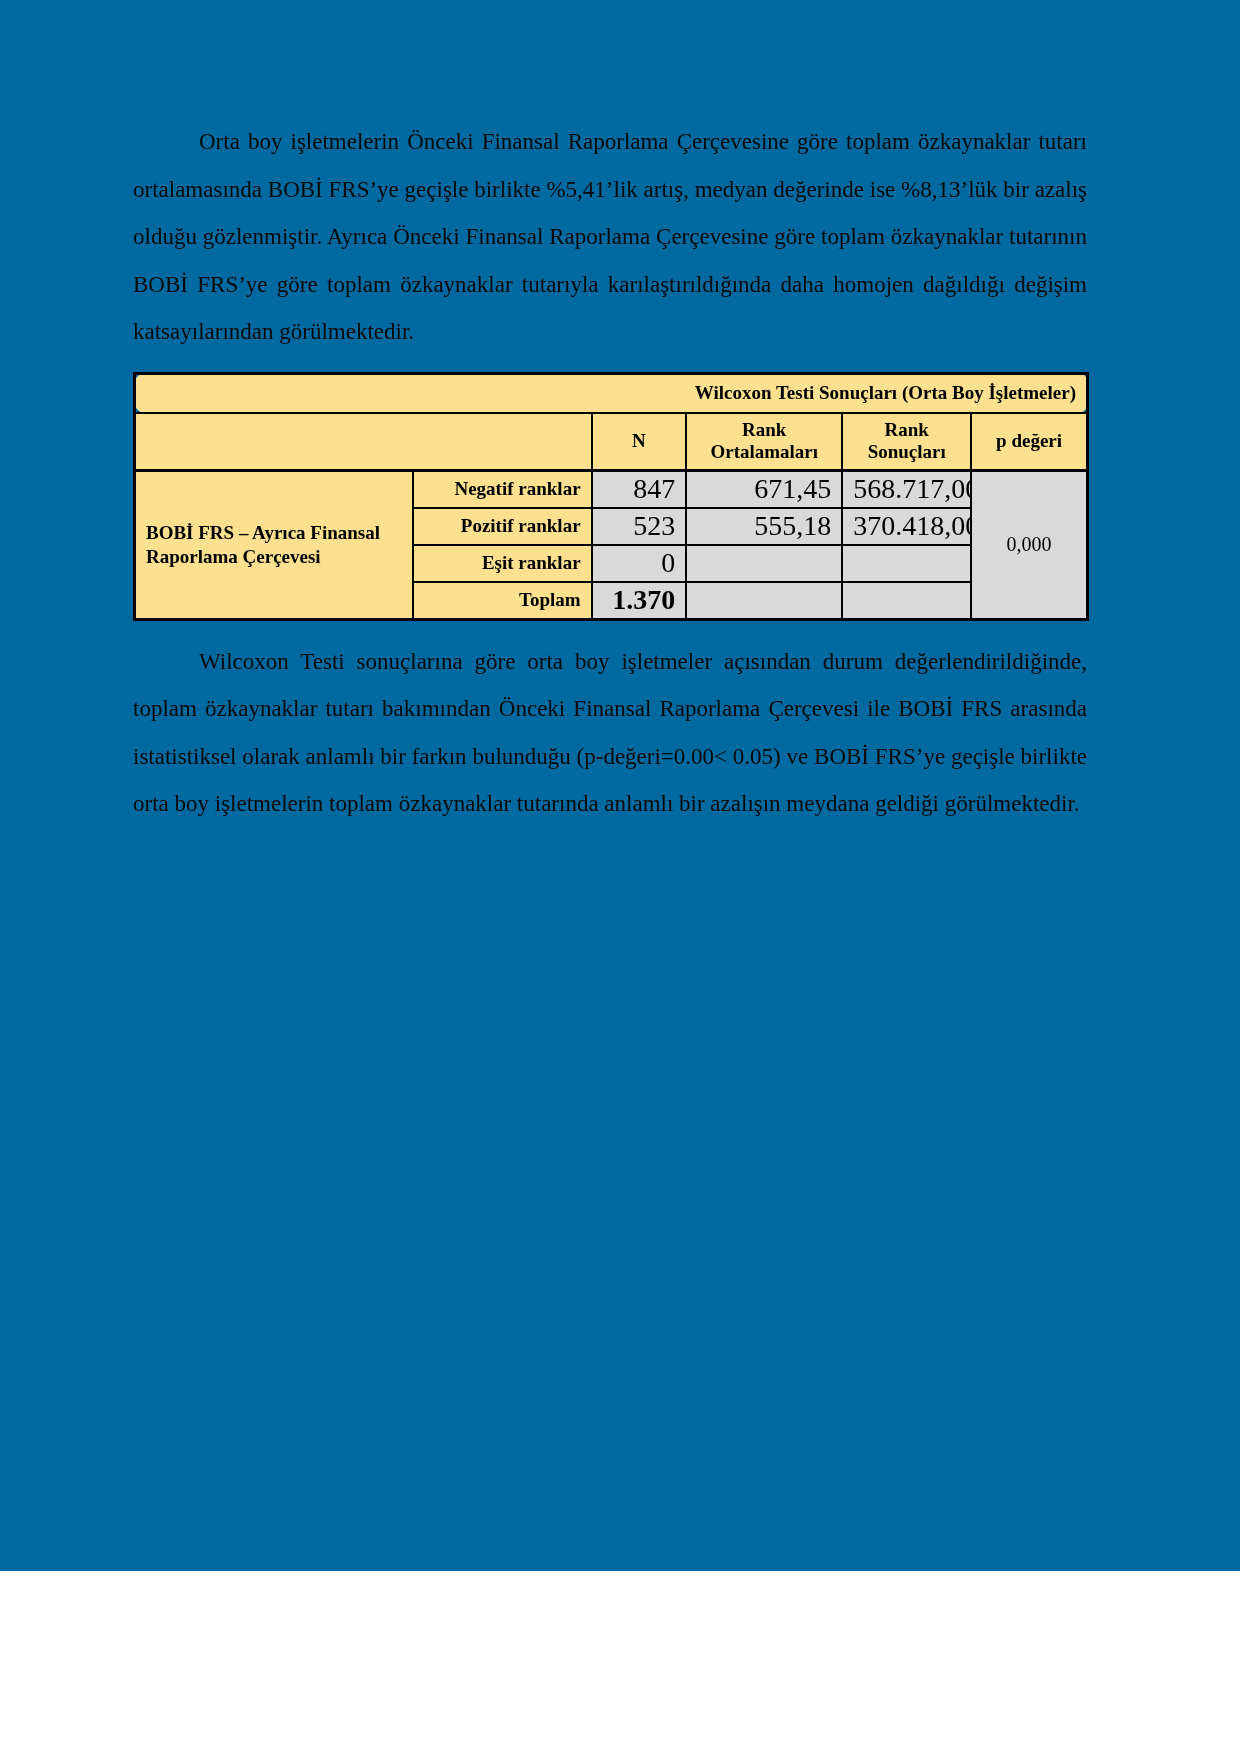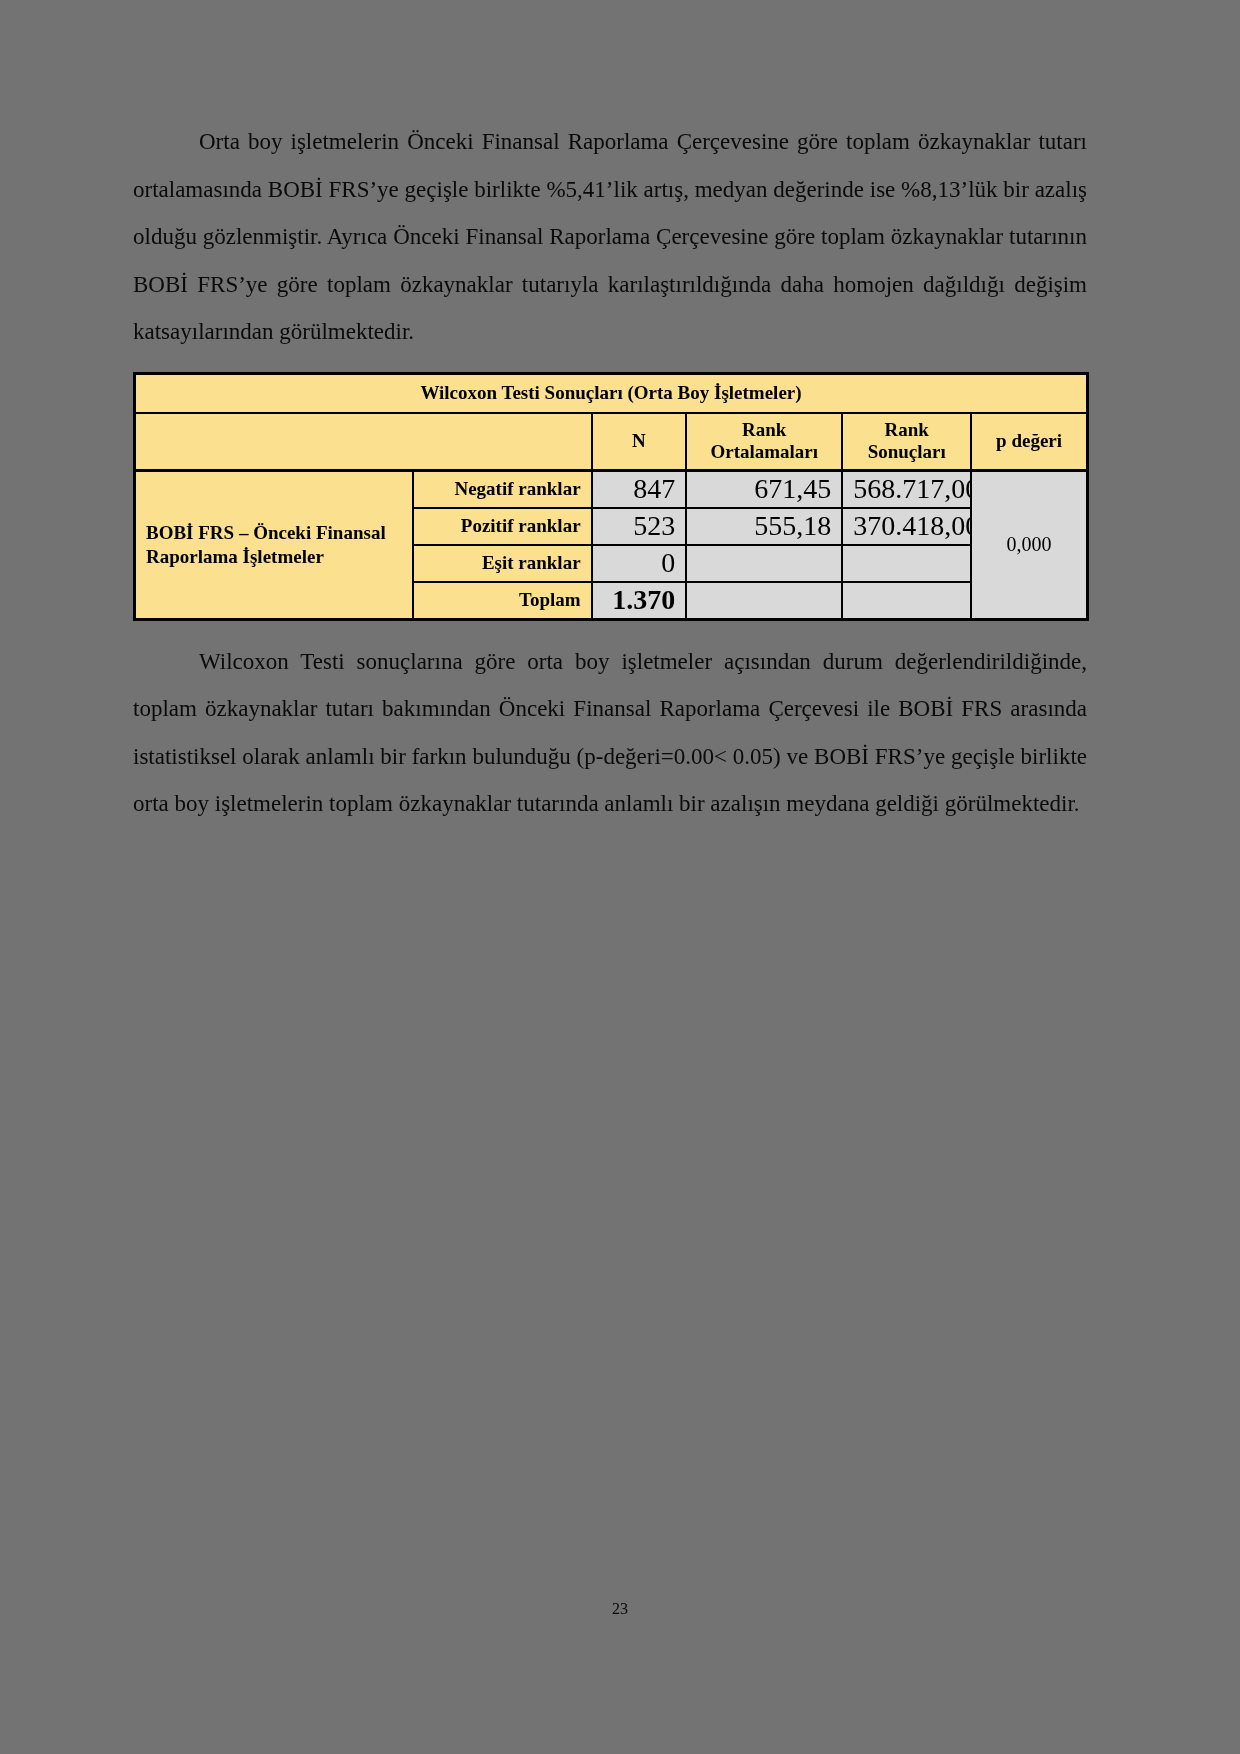--- a/index.html
+++ b/index.html
@@ -1,20 +1,20 @@
 <!DOCTYPE html>
 <html><head>
 <meta charset="utf-8">
 <style>
   html, body { margin: 0; padding: 0; background: #ffffff; }
   .page {
     position: relative;
     width: 1240px;
-    height: 1754px;
-    background: #737373;
+    height: 1571px;
+    background: #0369a1;
     font-family: "Liberation Serif", "DejaVu Serif", serif;
     color: #000000;
     overflow: hidden;
   }
   .content {
     position: absolute;
     left: 133px;
     top: 118px;
     width: 954px;
   }
@@ -41,24 +41,25 @@
   }
   .c-group { width: 244px; }
   .c-sub   { width: 157px; }
   .c-n     { width: 83px;  }
   .c-ro    { width: 137px; }
   .c-rt    { width: 113px; }
   .c-p     { width: 102px; }
   td.yellow { background: #FAE08F; }
   td.gray   { background: #D9D9D9; }
   td.title-cell {
-    text-align: center;
+    text-align: right;
     font-weight: bold;
     height: 37px;
     border-bottom: 3px solid #000000;
+    border-radius: 10px;
   }
   tr.hdr-row td {
     border-bottom: 3px solid #000000;
     height: 55px;
     text-align: center;
     font-weight: bold;
     vertical-align: middle;
     line-height: 1.15;
   }
   td.group-label {
@@ -120,21 +121,21 @@
           <td colspan="6" class="yellow title-cell">Wilcoxon Testi Sonuçları (Orta Boy İşletmeler)</td>
         </tr>
         <tr class="hdr-row">
           <td colspan="2" class="yellow"></td>
           <td class="yellow">N</td>
           <td class="yellow">Rank Ortalamaları</td>
           <td class="yellow">Rank Sonuçları</td>
           <td class="yellow">p değeri</td>
         </tr>
         <tr>
-          <td rowspan="4" class="yellow group-label">BOBİ FRS – Önceki Finansal Raporlama İşletmeler</td>
+          <td rowspan="4" class="yellow group-label">BOBİ FRS – Ayrıca Finansal Raporlama Çerçevesi</td>
           <td class="yellow row-label">Negatif ranklar</td>
           <td class="gray num">847</td>
           <td class="gray num">671,45</td>
           <td class="gray num">568.717,00</td>
           <td rowspan="4" class="gray p-cell">0,000</td>
         </tr>
         <tr>
           <td class="yellow row-label">Pozitif ranklar</td>
           <td class="gray num">523</td>
           <td class="gray num">555,18</td>

